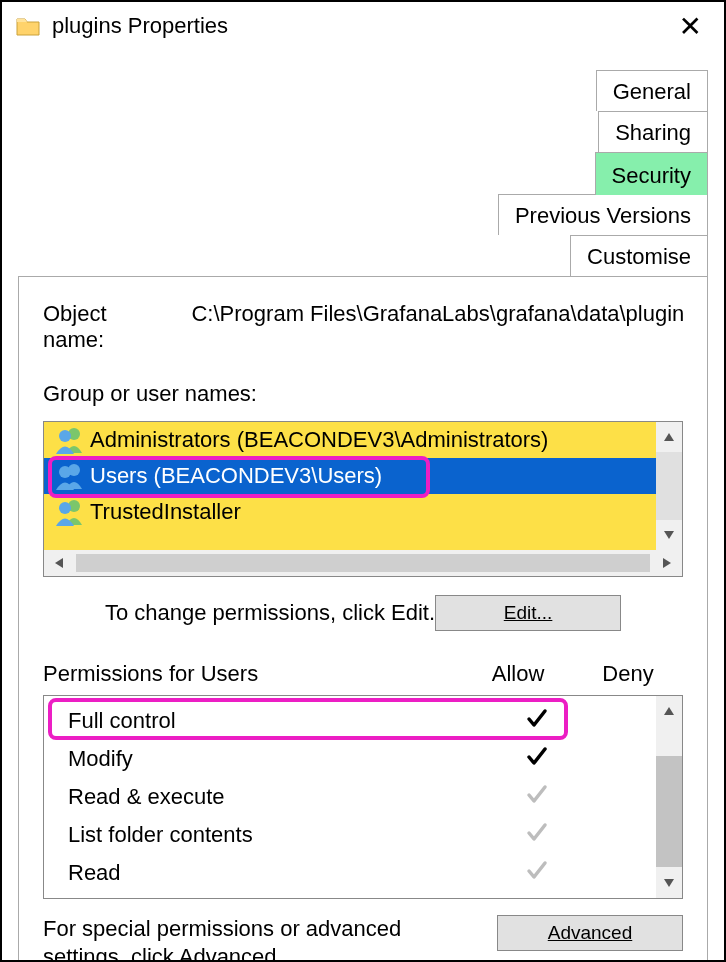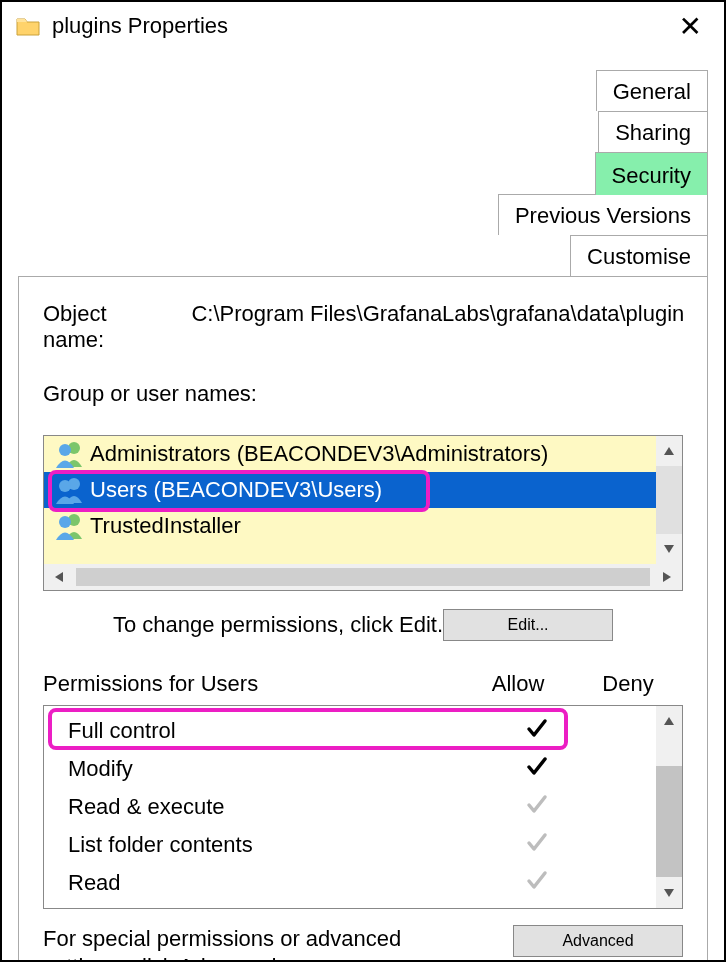--- a/index.html
+++ b/index.html
@@ -11,41 +11,41 @@
   .close-x { font-size: 28px; font-weight: 300; cursor: pointer; padding: 0 8px; }
   .folder-ico { width: 24px; height: 20px; }
 
   .tabs { display: flex; align-items: flex-end; padding: 0 16px; margin-top: 20px; position: relative; flex-direction: column; }
   .tab { padding: 8px 16px 6px 16px; font-size: 22px; border: 1px solid #aaa; border-bottom: none; background: #fff; cursor: pointer; position: relative; }
   .tab.active { background: #86efac; z-index: 2; border-color: #aaa; margin-bottom: -1px; padding-top: 10px; }
   .tab:not(.active) { background: #fff; }
 
   .panel { border: 1px solid #aaa; margin: 0 16px 16px 16px; padding: 24px 24px 12px 24px; position: relative; }
 
-  .row-label { font-size: 22px; margin-bottom: 28px; }
+  .row-label { font-size: 22px; margin-bottom: 14px; }
   .obj-row { display: flex; gap: 18px; margin-bottom: 28px; font-size: 22px; }
   .obj-value { white-space: nowrap; overflow: hidden; }
 
-  .users-box { border: 1px solid #888; background: #fef9c3; position: relative; }
+  .users-box { border: 1px solid #888; background: #fde047; position: relative; }
   .users-list { height: 128px; overflow: hidden; }
   .user-row { display: flex; align-items: center; gap: 6px; padding: 2px 6px 2px 10px; font-size: 22px; height: 36px; }
   .user-row.selected { background: #0a63ce; color: #fff; }
   .highlight-border { position: absolute; border: 4px solid #ec1ec4; border-radius: 8px; pointer-events: none; }
   .people-ico { width: 30px; height: 28px; flex-shrink: 0; }
 
   .users-scroll-v { position:absolute; top:0; right:0; width:26px; height:128px; background:#f0f0f0; display:flex; flex-direction:column; justify-content:space-between; align-items:center;}
   .scroll-btn { width:100%; height:30px; background:#f0f0f0; display:flex; align-items:center; justify-content:center; font-size:14px; cursor:pointer;}
   .scroll-track-v { flex:1; background:#e0e0e0; width:100%; }
 
   .users-scroll-h { height:26px; background:#f0f0f0; display:flex; align-items:center; }
   .hscroll-btn { width:30px; height:100%; display:flex; align-items:center; justify-content:center; background:#f0f0f0; font-size:14px; cursor:pointer;}
   .hscroll-track { flex:1; height:18px; background:#cfcfcf; margin:0 2px; }
 
   .edit-row { display:flex; justify-content:center; align-items:center; margin:18px 0 30px 0; font-size:22px; }
-  .btn { background:#e1e1e1; border:1px solid #888; font-size:16px; padding:6px 0; width:170px; text-align:center; cursor:pointer; }
+  .btn { background:#e1e1e1; border:1px solid #888; font-size:19px; padding:6px 0; width:186px; text-align:center; cursor:pointer;text-decoration:underline; }
 
   .perm-header { display:flex; font-size:22px; margin-bottom:8px; }
   .perm-header .h-name { flex:1; }
   .perm-header .h-allow { width:110px; text-align:center; }
   .perm-header .h-deny { width:110px; text-align:center; }
 
   .perm-box { border:1px solid #888; position:relative; }
   .perm-list { padding: 6px 0 6px 0; }
   .perm-row { display:flex; align-items:center; font-size:22px; height:38px; }
   .perm-row .p-name { flex:1; padding-left:24px; }

